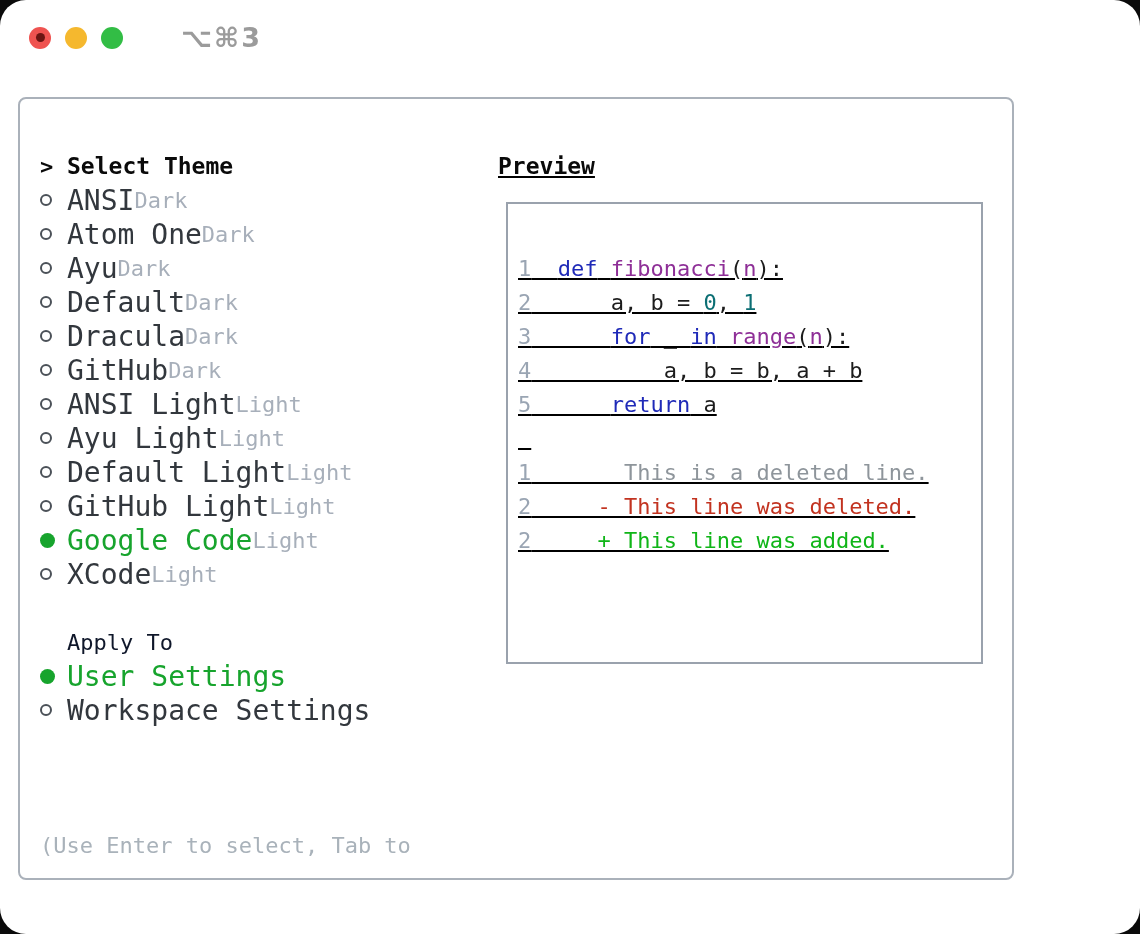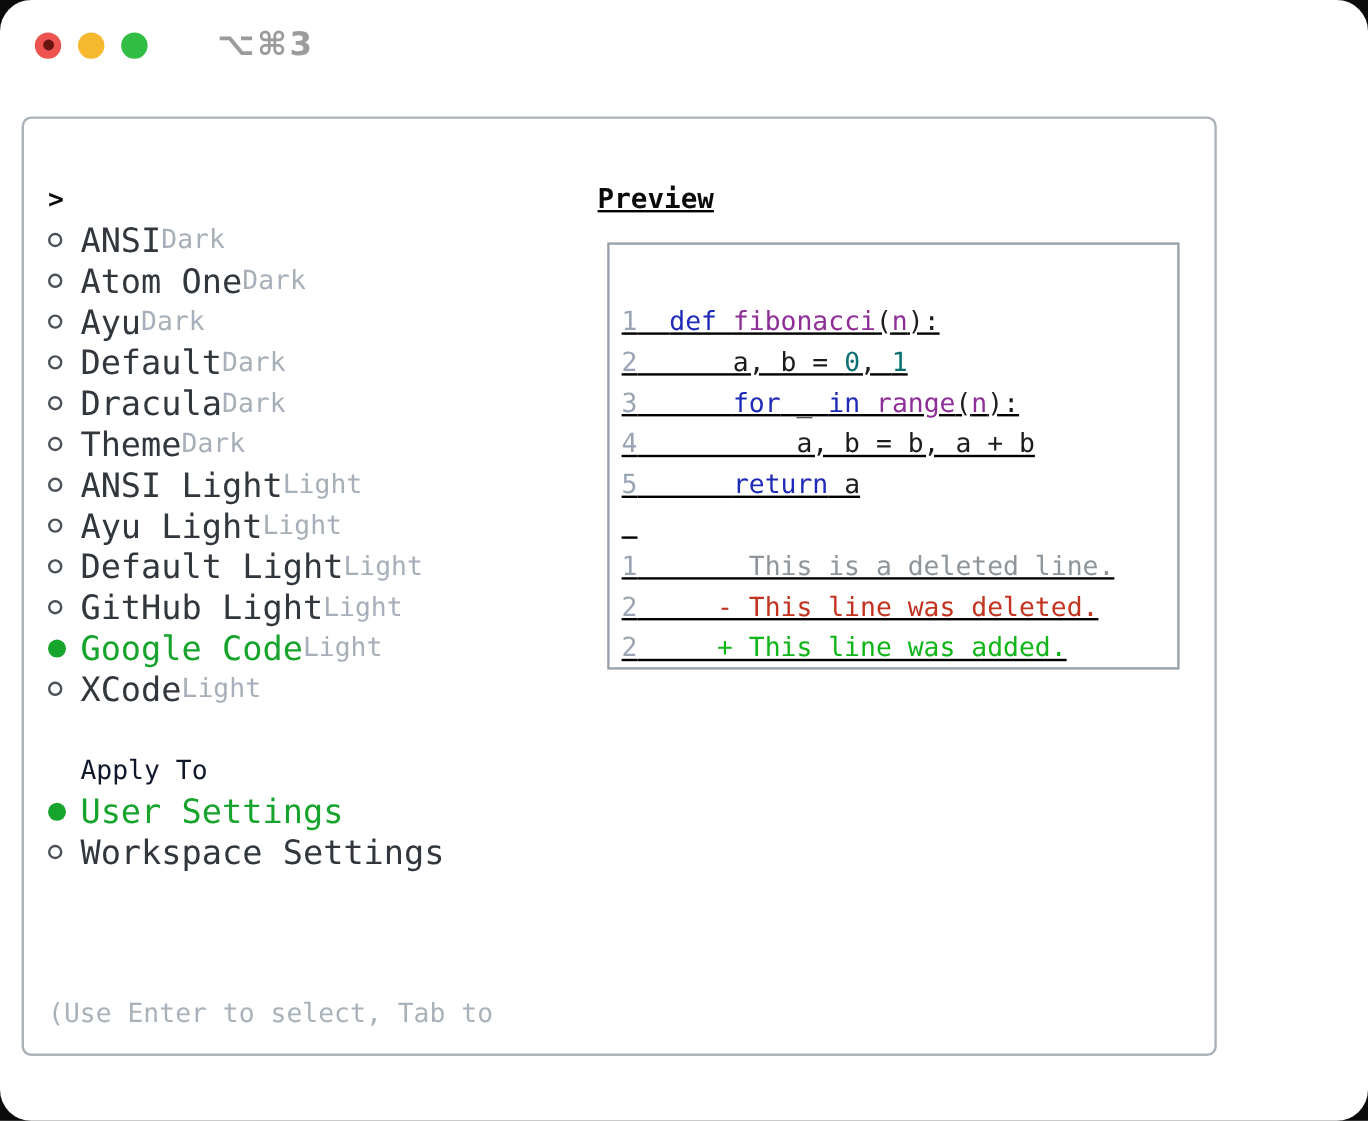--- a/index.html
+++ b/index.html
@@ -66,21 +66,21 @@
   .item-name    { font-size: 28px; color: #32373d; }
   .item-variant { font-size: 22px; color: #a7afba; }
   .apply-hdr    { font-size: 22px; font-weight: 500; color: #0f172a; }
   .spacer { height: 34px; }
   .hint {
     font-size: 22px; line-height: 34px; color: #a9b2ba; white-space: pre;
   }
   
   .preview-box {
     margin-top: 19px; margin-left: 8px;
-    width: 477px; height: 356px;
+    width: 477px; height: 462px;
     border: 2px solid #9aa2ad;
     background: #ffffff;
     padding: 48px 8px 52px 10px;
     overflow: hidden;
   }
   .pline {
     font-family: "DejaVu Sans Mono", monospace;
     font-size: 22px; line-height: 34px; height: 34px;
     white-space: pre; margin: 0;
   }
@@ -98,29 +98,30 @@
     <span class="tl yellow"></span>
     <span class="tl green"></span>
     <span class="win-title">⌥⌘3</span>
   </div>
 
   <div class="panel">
 
     <div class="left-col">
       <div class="row">
         <span class="marker"><span class="caret">&gt;</span></span>
+        <span class="hdr">Select Theme</span>
       </div>
 
       <div id="theme-list">
           <div class="row themable"><span class="marker"><span class="ring"></span></span><span class="item-name">ANSI</span> <span class="item-variant">Dark</span></div>
           <div class="row themable"><span class="marker"><span class="ring"></span></span><span class="item-name">Atom One</span> <span class="item-variant">Dark</span></div>
           <div class="row themable"><span class="marker"><span class="ring"></span></span><span class="item-name">Ayu</span> <span class="item-variant">Dark</span></div>
           <div class="row themable"><span class="marker"><span class="ring"></span></span><span class="item-name">Default</span> <span class="item-variant">Dark</span></div>
           <div class="row themable"><span class="marker"><span class="ring"></span></span><span class="item-name">Dracula</span> <span class="item-variant">Dark</span></div>
-          <div class="row themable"><span class="marker"><span class="ring"></span></span><span class="item-name">Theme</span> <span class="item-variant">Dark</span></div>
+          <div class="row themable"><span class="marker"><span class="ring"></span></span><span class="item-name">GitHub</span> <span class="item-variant">Dark</span></div>
           <div class="row themable"><span class="marker"><span class="ring"></span></span><span class="item-name">ANSI Light</span> <span class="item-variant">Light</span></div>
           <div class="row themable"><span class="marker"><span class="ring"></span></span><span class="item-name">Ayu Light</span> <span class="item-variant">Light</span></div>
           <div class="row themable"><span class="marker"><span class="ring"></span></span><span class="item-name">Default Light</span> <span class="item-variant">Light</span></div>
           <div class="row themable"><span class="marker"><span class="ring"></span></span><span class="item-name">GitHub Light</span> <span class="item-variant">Light</span></div>
           <div class="row themable"><span class="marker"><span class="ring dot-filled" style="background: rgb(23, 164, 45);"></span></span><span class="item-name" style="color: rgb(23, 164, 45);">Google Code</span> <span class="item-variant">Light</span></div>
           <div class="row themable"><span class="marker"><span class="ring"></span></span><span class="item-name">XCode</span> <span class="item-variant">Light</span></div>
         </div>
 
       <div class="spacer"></div>
 

